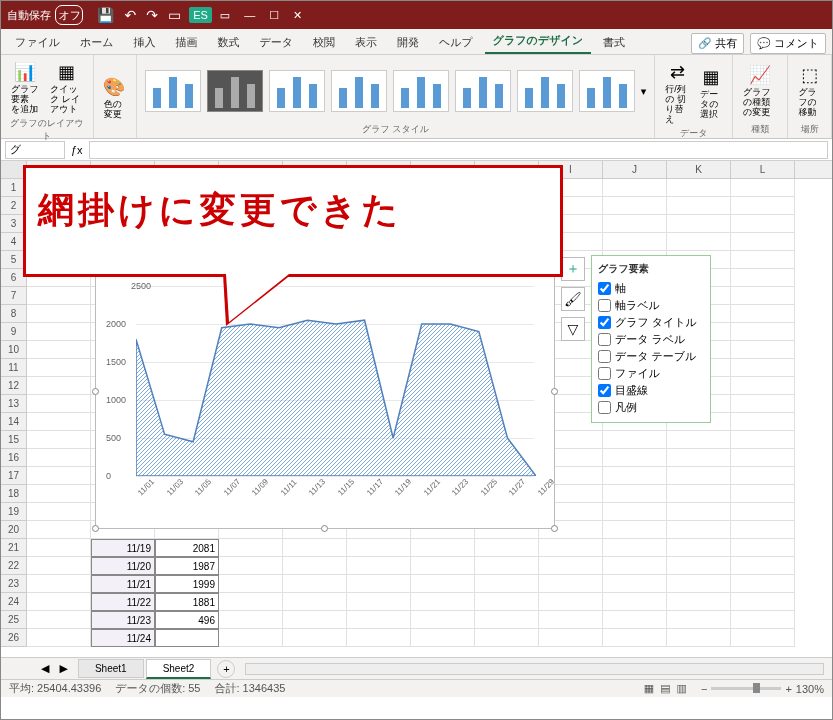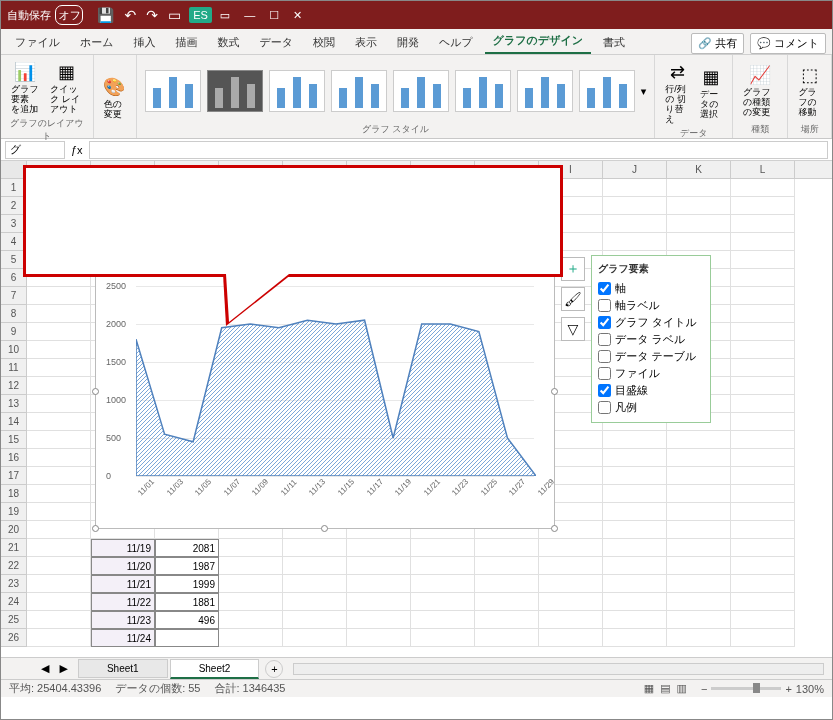--- a/index.html
+++ b/index.html
@@ -55,21 +55,21 @@
 .sidebtns{position:absolute;left:560px;top:96px;display:flex;flex-direction:column;gap:6px}
 .sidebtn{width:24px;height:24px;border:1px solid #bbb;background:#fff;display:flex;align-items:center;justify-content:center;cursor:pointer;font-size:14px}
 .elements-panel{position:absolute;left:590px;top:94px;width:120px;border:1px solid #9c9;background:#fff;padding:6px}
 .elements-panel .hdr{font-size:10px;color:#333;margin-bottom:4px;font-weight:bold}
 .elements-panel label{display:flex;align-items:center;gap:4px;font-size:10px;padding:1px 0;cursor:pointer}
 .callout{position:absolute;left:22px;top:4px;width:540px;height:112px;border:3px solid #c00;background:#fff;z-index:5}
 .callout .txt{font-size:36px;color:#c00;padding:18px 12px;font-weight:bold;letter-spacing:4px}
 .callout .tail{position:absolute;left:200px;bottom:-48px;width:0;height:0;border-left:3px solid #c00;border-right:60px solid transparent;border-top:48px solid #fff}
 .callout .tailb{position:absolute;left:197px;bottom:-52px;width:0;height:0;border-left:3px solid transparent;border-right:66px solid transparent;border-top:52px solid #c00;z-index:-1}
 .sheettabs{position:absolute;bottom:18px;left:0;right:0;height:22px;background:#f3f2f1;border-top:1px solid #ccc;display:flex;align-items:center;padding-left:40px;gap:2px}
-.sheettab{padding:3px 28px;background:#e8e8e8;border:1px solid #ccc;font-size:10px;cursor:pointer}
+.sheettab{padding:3px 16px;background:#e8e8e8;border:1px solid #ccc;font-size:10px;cursor:pointer}
 .sheettab.active{background:#fff;border-bottom:2px solid #1e6f46}
 .sheettabs .add{margin-left:4px;cursor:pointer;width:18px;height:18px;border:1px solid #ccc;border-radius:50%;text-align:center;line-height:16px}
 .sheettabs .hbar{flex:1;margin:0 8px;height:12px;background:#eee;border:1px solid #ccc;position:relative}
 .statusbar{position:absolute;bottom:0;left:0;right:0;height:18px;background:#f3f2f1;border-top:1px solid #ccc;display:flex;align-items:center;padding:0 8px;font-size:10px;color:#555;gap:14px}
 .statusbar .views{margin-left:auto;display:flex;gap:6px}
 .statusbar .zoom{display:flex;align-items:center;gap:4px}
 .zslider{width:70px;height:3px;background:#ccc;position:relative}
 .zslider .thumb{position:absolute;width:7px;height:10px;background:#888;top:-4px;left:60%}
 </style>
 </head>
@@ -638,20 +638,21 @@
         <div class="cell"></div>
         <div class="cell"></div>
         <div class="cell"></div>
         <div class="cell"></div>
         <div class="cell"></div>
         <div class="cell"></div>
       </div>
     </div>
 
   <div class="callout">
+    <div class="txt">網掛けに変更できた</div>
     <div class="tailb"></div>
       <div class="tail"></div>
   </div>
 
   <div class="chartobj">
     <div class="handle h-tl"></div>
       <div class="handle h-tm"></div>
       <div class="handle h-tr"></div>
     <div class="handle h-ml"></div>
       <div class="handle h-mr"></div>
@@ -664,21 +665,21 @@
         <div class="ytick" style="top: 190px;">0</div>
         <div class="gridline" style="top: 152px;"></div>
         <div class="ytick" style="top: 152px;">500</div>
         <div class="gridline" style="top: 114px;"></div>
         <div class="ytick" style="top: 114px;">1000</div>
         <div class="gridline" style="top: 76px;"></div>
         <div class="ytick" style="top: 76px;">1500</div>
         <div class="gridline" style="top: 38px;"></div>
         <div class="ytick" style="top: 38px;">2000</div>
         <div class="gridline" style="top: 0px;"></div>
-        <div class="ytick" style="top: 0px;">2500</div>
+        <div class="ytick" style="top: 0px; margin-left: 25px;">2500</div>
         <svg width="400" height="190" style="position: absolute; left: 30px; top: 0px;">
           <defs>
             <pattern id="hatch" width="4" height="4" patternUnits="userSpaceOnUse">
               <path d="M0,4 L4,0" stroke="#7ba7d9" stroke-width="1"></path>
             </pattern>
           </defs>
           <path d="M0,53.20000000000002 L28.57142857142857,148.2 L57.14285714285714,155.8 L85.71428571428571,41.79999999999998 L114.28571428571428,38 L142.85714285714286,41.79999999999998 L171.42857142857142,34.20000000000002 L200,38 L228.57142857142856,34.20000000000002 L257.14285714285717,152 L285.7142857142857,38 L314.2857142857143,38 L342.85714285714283,45.599999999999994 L371.42857142857144,152 L400,190 L400,190 L0,190 Z" fill="url(#hatch)" stroke="#4f81bd" stroke-width="1.5"></path>
         </svg>
         <div class="xtick" style="left: 30px; bottom: -4px;">11/01</div>
         <div class="xtick" style="left: 58.5714px; bottom: -4px;">11/03</div>

